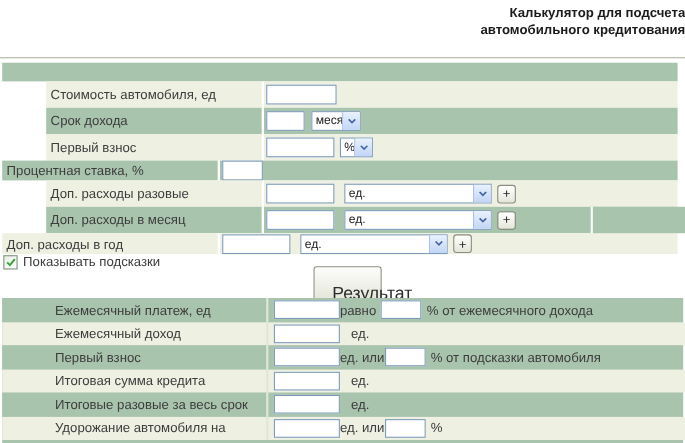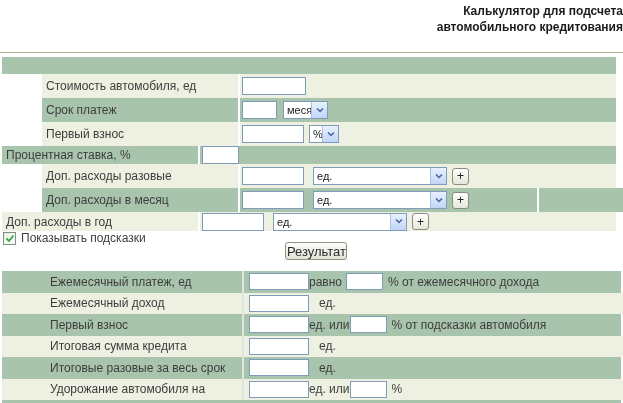--- a/index.html
+++ b/index.html
@@ -44,21 +44,21 @@
   .ext-white{position:absolute;left:537px;top:188px;width:2px;height:24px;background:#ffffff;}
   .ext-green{position:absolute;left:539px;top:188px;width:84px;height:24px;background:#a9c4ad;}
 
   
   .cbbox{position:absolute;left:3px;top:232px;width:13px;height:13px;box-sizing:border-box;
     border:1px solid #7d917d;background:linear-gradient(135deg,#e7efe7,#ffffff);
     display:flex;align-items:center;justify-content:center;}
   .cblabel{position:absolute;left:21px;top:231px;font-size:12px;line-height:15px;}
   .resultbtn{position:absolute;left:285px;top:242px;width:62px;height:18px;
     border:1px solid #8f9180;border-radius:3px;background:linear-gradient(#fdfdfb,#e2e4d6);
-    font-size:13px;color:#2b2b2b;font-family:inherit;padding:0;text-align:right;}
+    font-size:16px;color:#2b2b2b;font-family:inherit;padding:16px;}
 
   
   .restable{position:absolute;left:2px;top:271px;width:619px;height:132px;background:#a9c4ad;}
   .rrow{display:flex;align-items:stretch;height:21.5px;padding-left:44px;}
   .rrow.b{width:616px;}
   .rgap{width:2px;background:#dfe7db;}
   .rtext{font-size:12px;white-space:nowrap;}
   .mid{display:inline-block;min-width:37px;}
   .after{margin-left:5px;}
   .after-near{margin-left:10px;}
@@ -78,21 +78,21 @@
 
   <div class="row h24">
     <div class="cell-label b">Стоимость автомобиля, ед</div>
     <div class="gap"></div>
     <div class="cell-value b">
       <input class="txt w64" style="">
     </div>
   </div>
 
   <div class="row h24">
-    <div class="cell-label g">Срок платеж</div>
+    <div class="cell-label g">Срок дохода</div>
     <div class="gap"></div>
     <div class="cell-value g">
       <input class="txt w35" style="">
       <div class="xpselect selw45">
         <span class="sel-text">месяц</span>
         <span class="xparrow">
           <svg width="8" height="5" viewBox="0 0 8 5">
               <path d="M1 0.5 L4 3.5 L7 0.5" stroke="#4565a5" stroke-width="1.5" fill="none"></path>
             </svg>
         </span>

